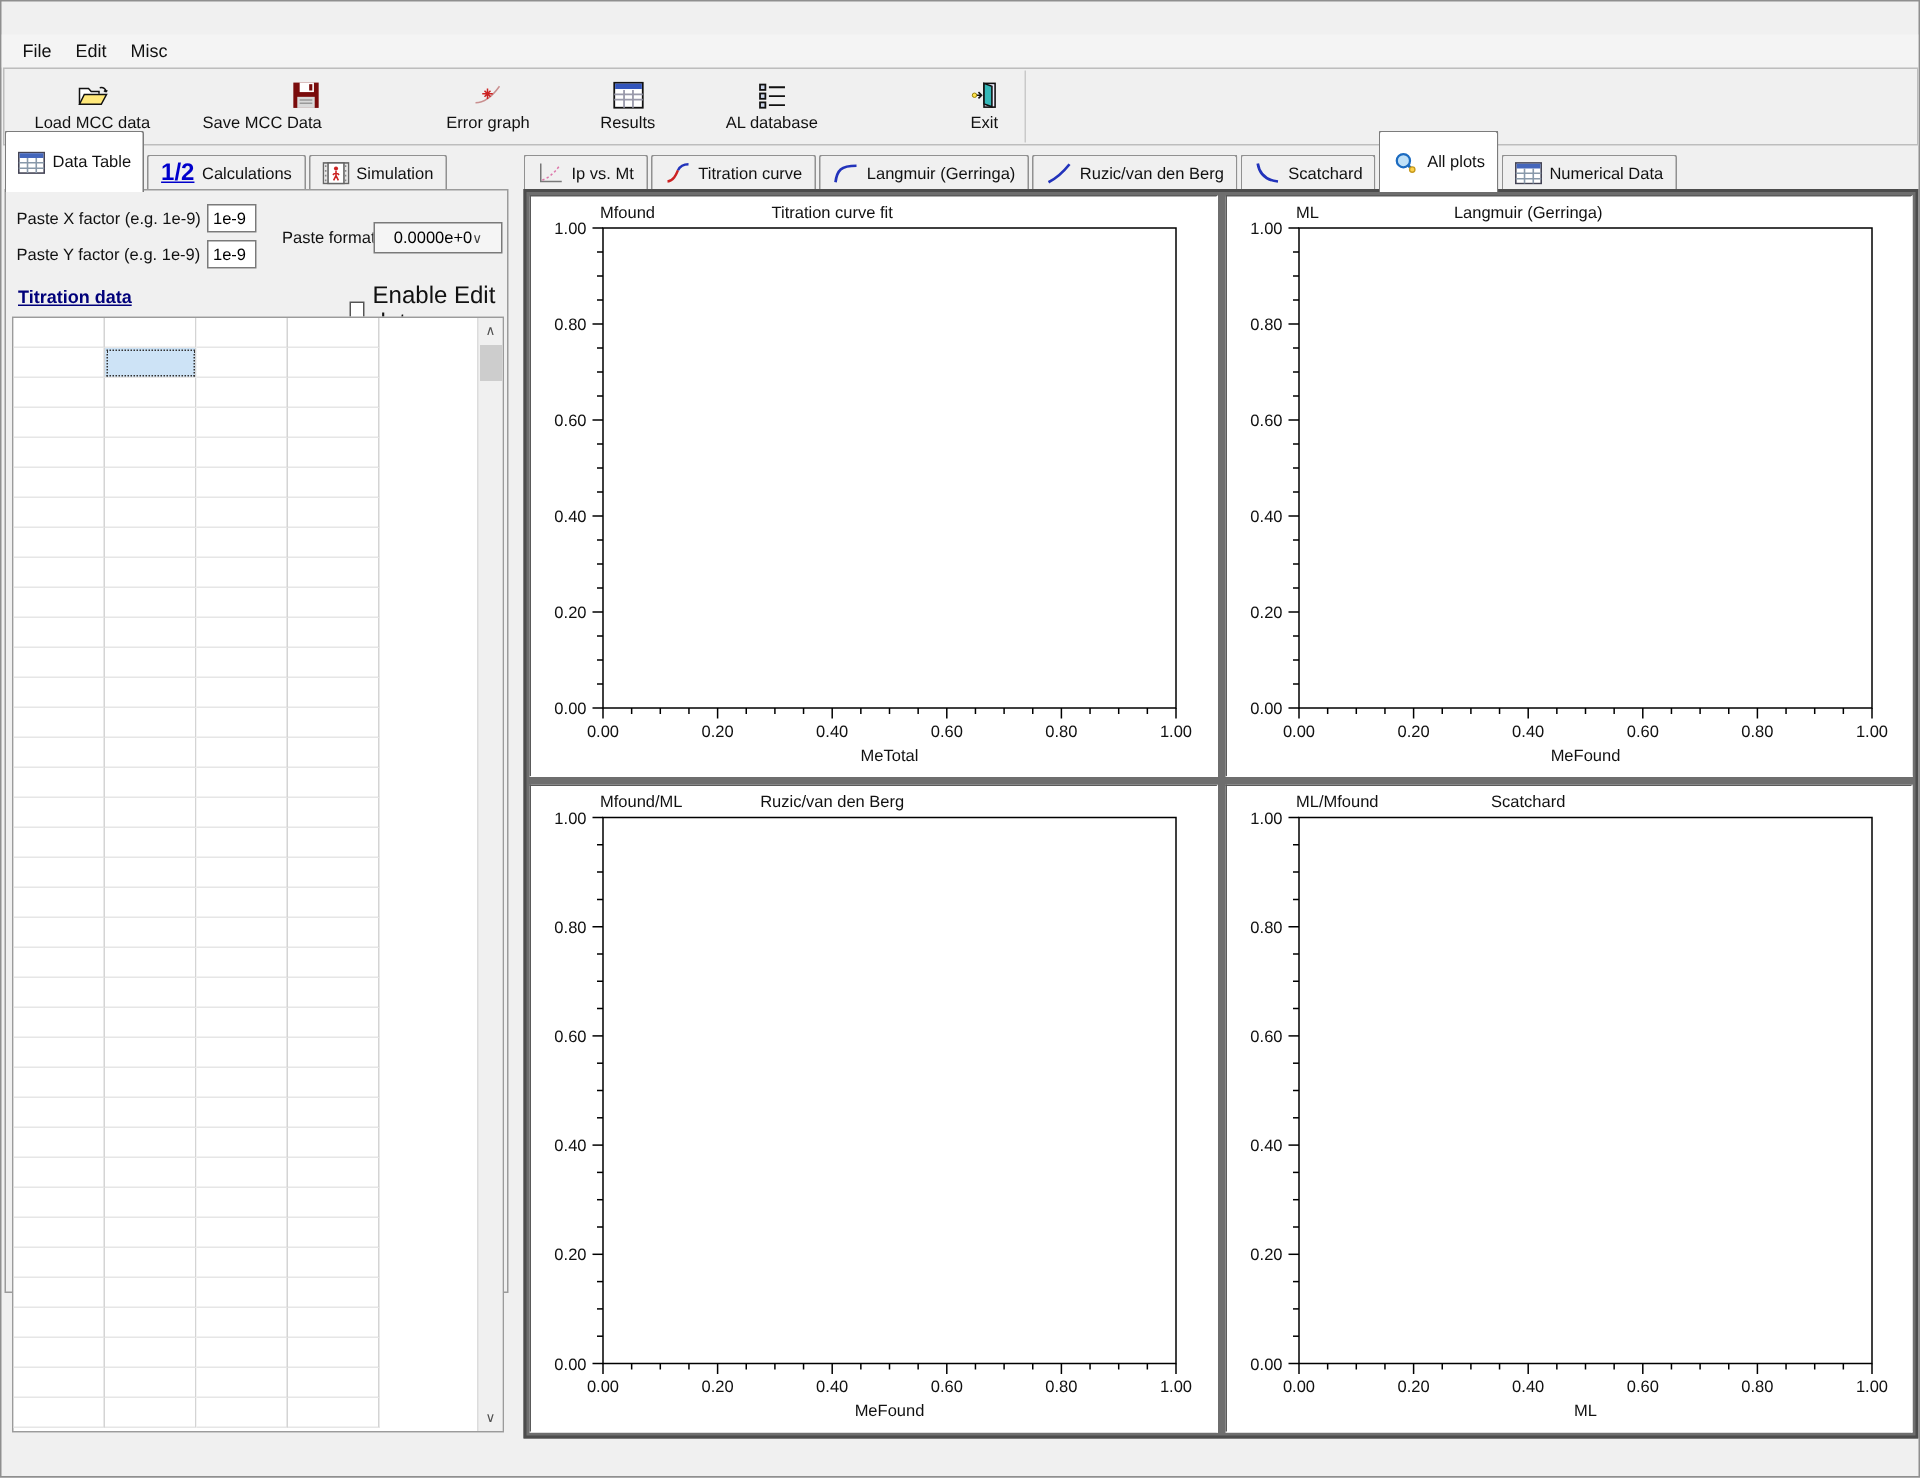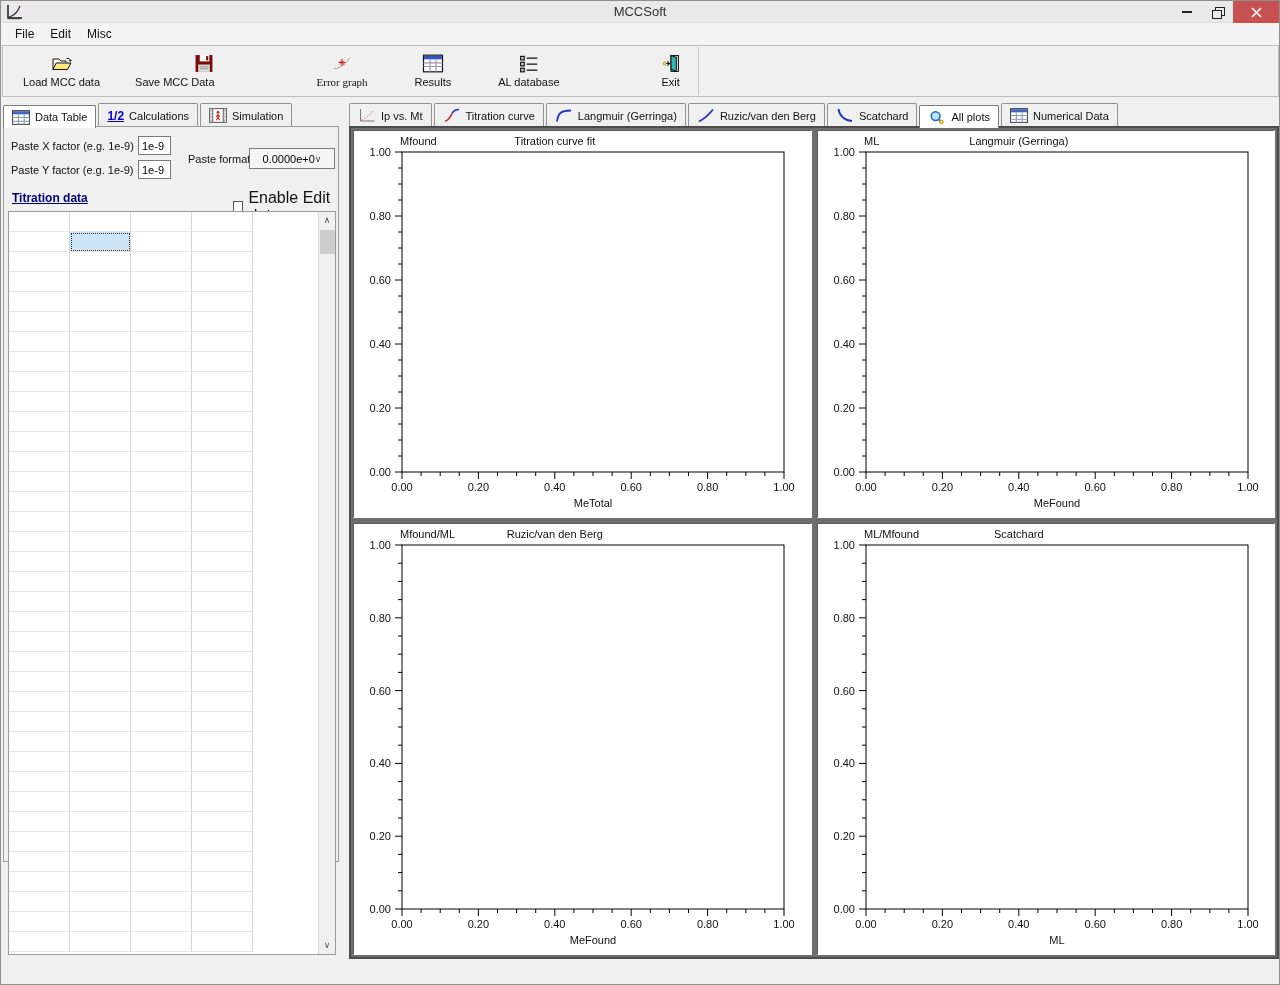--- a/index.html
+++ b/index.html
@@ -23,38 +23,38 @@
 
   
   .menubar{position:absolute;left:0;top:22px;right:0;height:22px;background:#f4f4f4;display:flex;align-items:center;padding-left:6px;}
   .menu-item{padding:3px 8px;font-size:12px;color:#111;cursor:default;text-align:center;}
 
   
   .toolbar{position:absolute;left:1px;top:44px;width:1277px;height:52px;background:#f0f0f0;border:1px solid #bdbdbd;display:flex;align-items:center;}
   .tb-btn{display:flex;flex-direction:column;align-items:center;justify-content:center;height:48px;padding:0 6px;cursor:pointer;}
   .tb-btn:nth-child(1){margin-left:14px;}
   .tb-btn:nth-child(2){margin-left:23px;align-items:flex-end;}
-  .tb-btn:nth-child(3){margin-left:90px;font-family:Liberation Serif, serif;}
+  .tb-btn:nth-child(3){margin-left:71px;}
   .tb-btn:nth-child(4){margin-left:35px;}
   .tb-btn:nth-child(5){margin-left:35px;}
   .tb-btn:nth-child(6){margin-left:88px;}
   .tb-icon{width:22px;height:19px;margin-bottom:3px;}
   .tb-icon svg{width:100%;height:100%;}
   .tb-label{font-size:11px;color:#111;white-space:nowrap;}
   .tb-sep{width:1px;height:48px;background:#c9c9c9;margin-left:10px;}
 
   
   .tabs{position:absolute;display:flex;align-items:flex-end;height:27px;top:99px;}
   .left-tabs{left:2px;}
   .right-tabs{left:348px;}
   .tab{display:flex;align-items:center;gap:5px;height:24px;padding:0 8px;background:#f0f0f0;border:1px solid #919191;border-bottom:none;border-radius:2px 2px 0 0;margin-right:2px;font-size:11px;color:#111;cursor:pointer;white-space:nowrap;}
-  .tab.active{height:23px;background:#fff;z-index:4;margin-bottom:-1px;border-color:#7c7c7c;}
+  .tab.active{height:41px;background:#fff;z-index:4;margin-bottom:-1px;border-color:#7c7c7c;}
   .tab-icon{width:18px;height:15px;flex:0 0 auto;}
   .tab-icon svg{width:100%;height:100%;}
-  .icon-text{color:#0000cc;text-decoration:underline;font-size:12px;font-weight:bold;}
+  .icon-text{color:#0000cc;text-decoration:underline;font-size:16px;font-weight:bold;}
 
   
   .left-content{position:absolute;left:2px;top:125px;width:336px;height:736px;background:#f0f0f0;border:1px solid #9b9b9b;z-index:1;}
   .ctl-label{position:absolute;font-size:11px;color:#111;white-space:nowrap;}
   .lbl-x{left:7px;top:13px;}
   .lbl-y{left:7px;top:37px;}
   .lbl-fmt{left:184px;top:26px;}
   .text-input{position:absolute;width:33px;height:19px;border:1px solid #7a7a7a;background:#fff;font-size:11px;font-family:inherit;padding:0 3px;}
   .inp-x{left:134px;top:9px;}
   .inp-y{left:134px;top:33px;}
@@ -82,41 +82,20 @@
 
   
   .statusbar{position:absolute;left:0;right:0;top:960px;height:24px;background:#f0f0f0;border-top:1px solid #c3c3c3;text-align:center;font-size:13px;font-weight:600;color:#111;line-height:23px;}
   .statusbar span{white-space:pre;}
 </style>
 </head>
 <body>
 
 <div class="window">
 
-  <div class="titlebar">
-    <span class="app-icon"><svg viewBox="0 0 20 18">
-          <path d="M3 2v13h14" stroke="#111" stroke-width="1.4" fill="none"></path>
-          <path d="M4 14C9 13 13 8 15 3" stroke="#3a1d46" stroke-width="1.2" fill="none"></path>
-          <path d="M5 15.5v1M8 15.5v1M11 15.5v1M14 15.5v1" stroke="#111"></path>
-        </svg></span>
-    <span class="title">MCCSoft</span>
-    <div class="win-controls">
-      <div class="win-btn">
-          <span class="minbar"></span>
-        </div>
-      <div class="win-btn">
-          <span class="restore-glyph"></span>
-        </div>
-      <div class="win-btn close">
-        <svg width="11" height="11" viewBox="0 0 11 11">
-            <path class="close-x" d="M1 1l9 9M10 1l-9 9"></path>
-          </svg>
-      </div>
-    </div>
-  </div>
 
   <div class="menubar" id="menubar">
       <div class="menu-item">File</div>
       <div class="menu-item">Edit</div>
       <div class="menu-item">Misc</div>
     </div>
 
   <div class="toolbar" id="toolbar">
       <div class="tb-btn">
         <span class="tb-icon"><svg viewBox="0 0 22 18">

